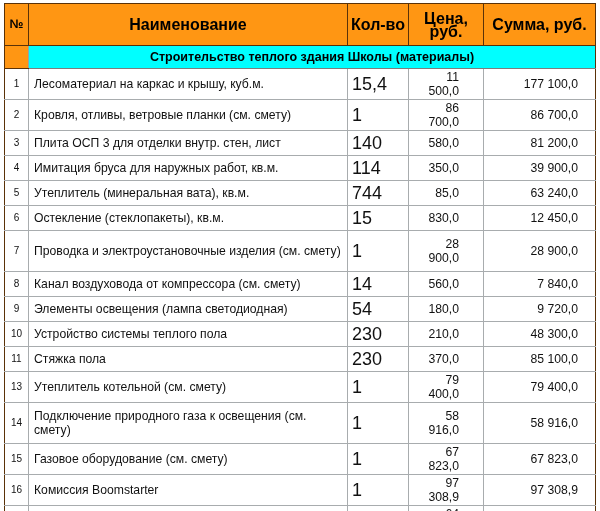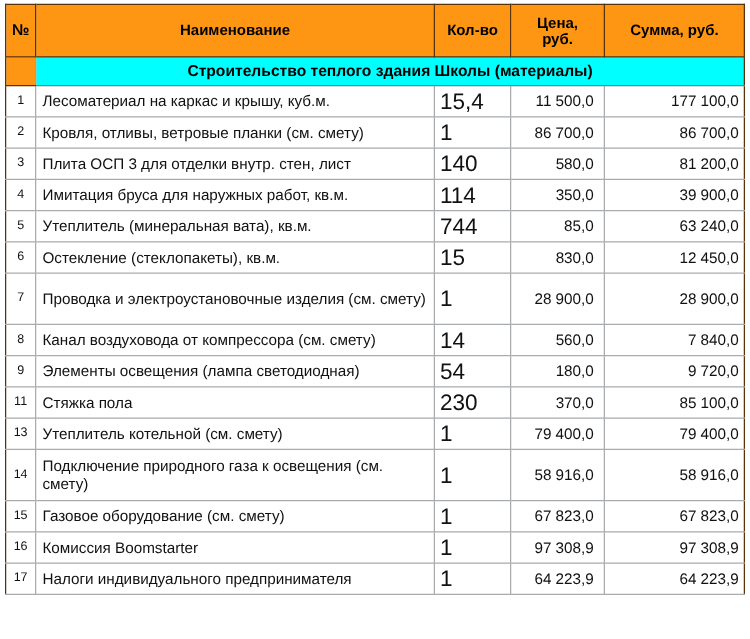--- a/index.html
+++ b/index.html
@@ -35,21 +35,21 @@
   table.estimate col.c-name  { width: 319px; }
   table.estimate col.c-qty   { width: 61px; }
   table.estimate col.c-price { width: 75px; }
   table.estimate col.c-sum   { width: 112px; }
 
   
   thead th {
     background: #FF9613;
     color: #000000;
     font-weight: bold;
-    font-size: 12px;
+    font-size: 16px;
     text-align: center;
     vertical-align: middle;
     height: 41px;
     border: 1px solid #5a3208;
     padding: 0 2px;
     line-height: 13px;
   }
   thead th.h-num { font-size: 12.5px; }
 
   
@@ -94,24 +94,24 @@
     padding-left: 5px;
   }
   tbody td.qty {
     text-align: left;
     font-size: 18px;
   }
   tbody td.price,
   tbody td.sum {
     text-align: right;
     font-size: 12.2px;
-    padding-right: 8px;
+    padding-right: 24px;
   }
   tbody td.sum {
-    padding-right: 4px;
+    padding-right: 17px;
     border-right: 1px solid #5a3208;
   }
   tbody tr.tall td { height: 38px; }
 </style>
 </head>
 <body>
 
 <div class="sheet">
   <table class="estimate">
     <colgroup>
@@ -198,20 +198,27 @@
           <td class="sum">7 840,0</td>
         </tr>
         <tr>
           <td class="num">9</td>
           <td class="name">Элементы освещения (лампа светодиодная)</td>
           <td class="qty">54</td>
           <td class="price">180,0</td>
           <td class="sum">9 720,0</td>
         </tr>
         <tr>
+          <td class="num">10</td>
+          <td class="name">Устройство системы теплого пола</td>
+          <td class="qty">230</td>
+          <td class="price">210,0</td>
+          <td class="sum">48 300,0</td>
+        </tr>
+        <tr>
           <td class="num">11</td>
           <td class="name">Стяжка пола</td>
           <td class="qty">230</td>
           <td class="price">370,0</td>
           <td class="sum">85 100,0</td>
         </tr>
         <tr>
           <td class="num">13</td>
           <td class="name">Утеплитель котельной (см. смету)</td>
           <td class="qty">1</td>

